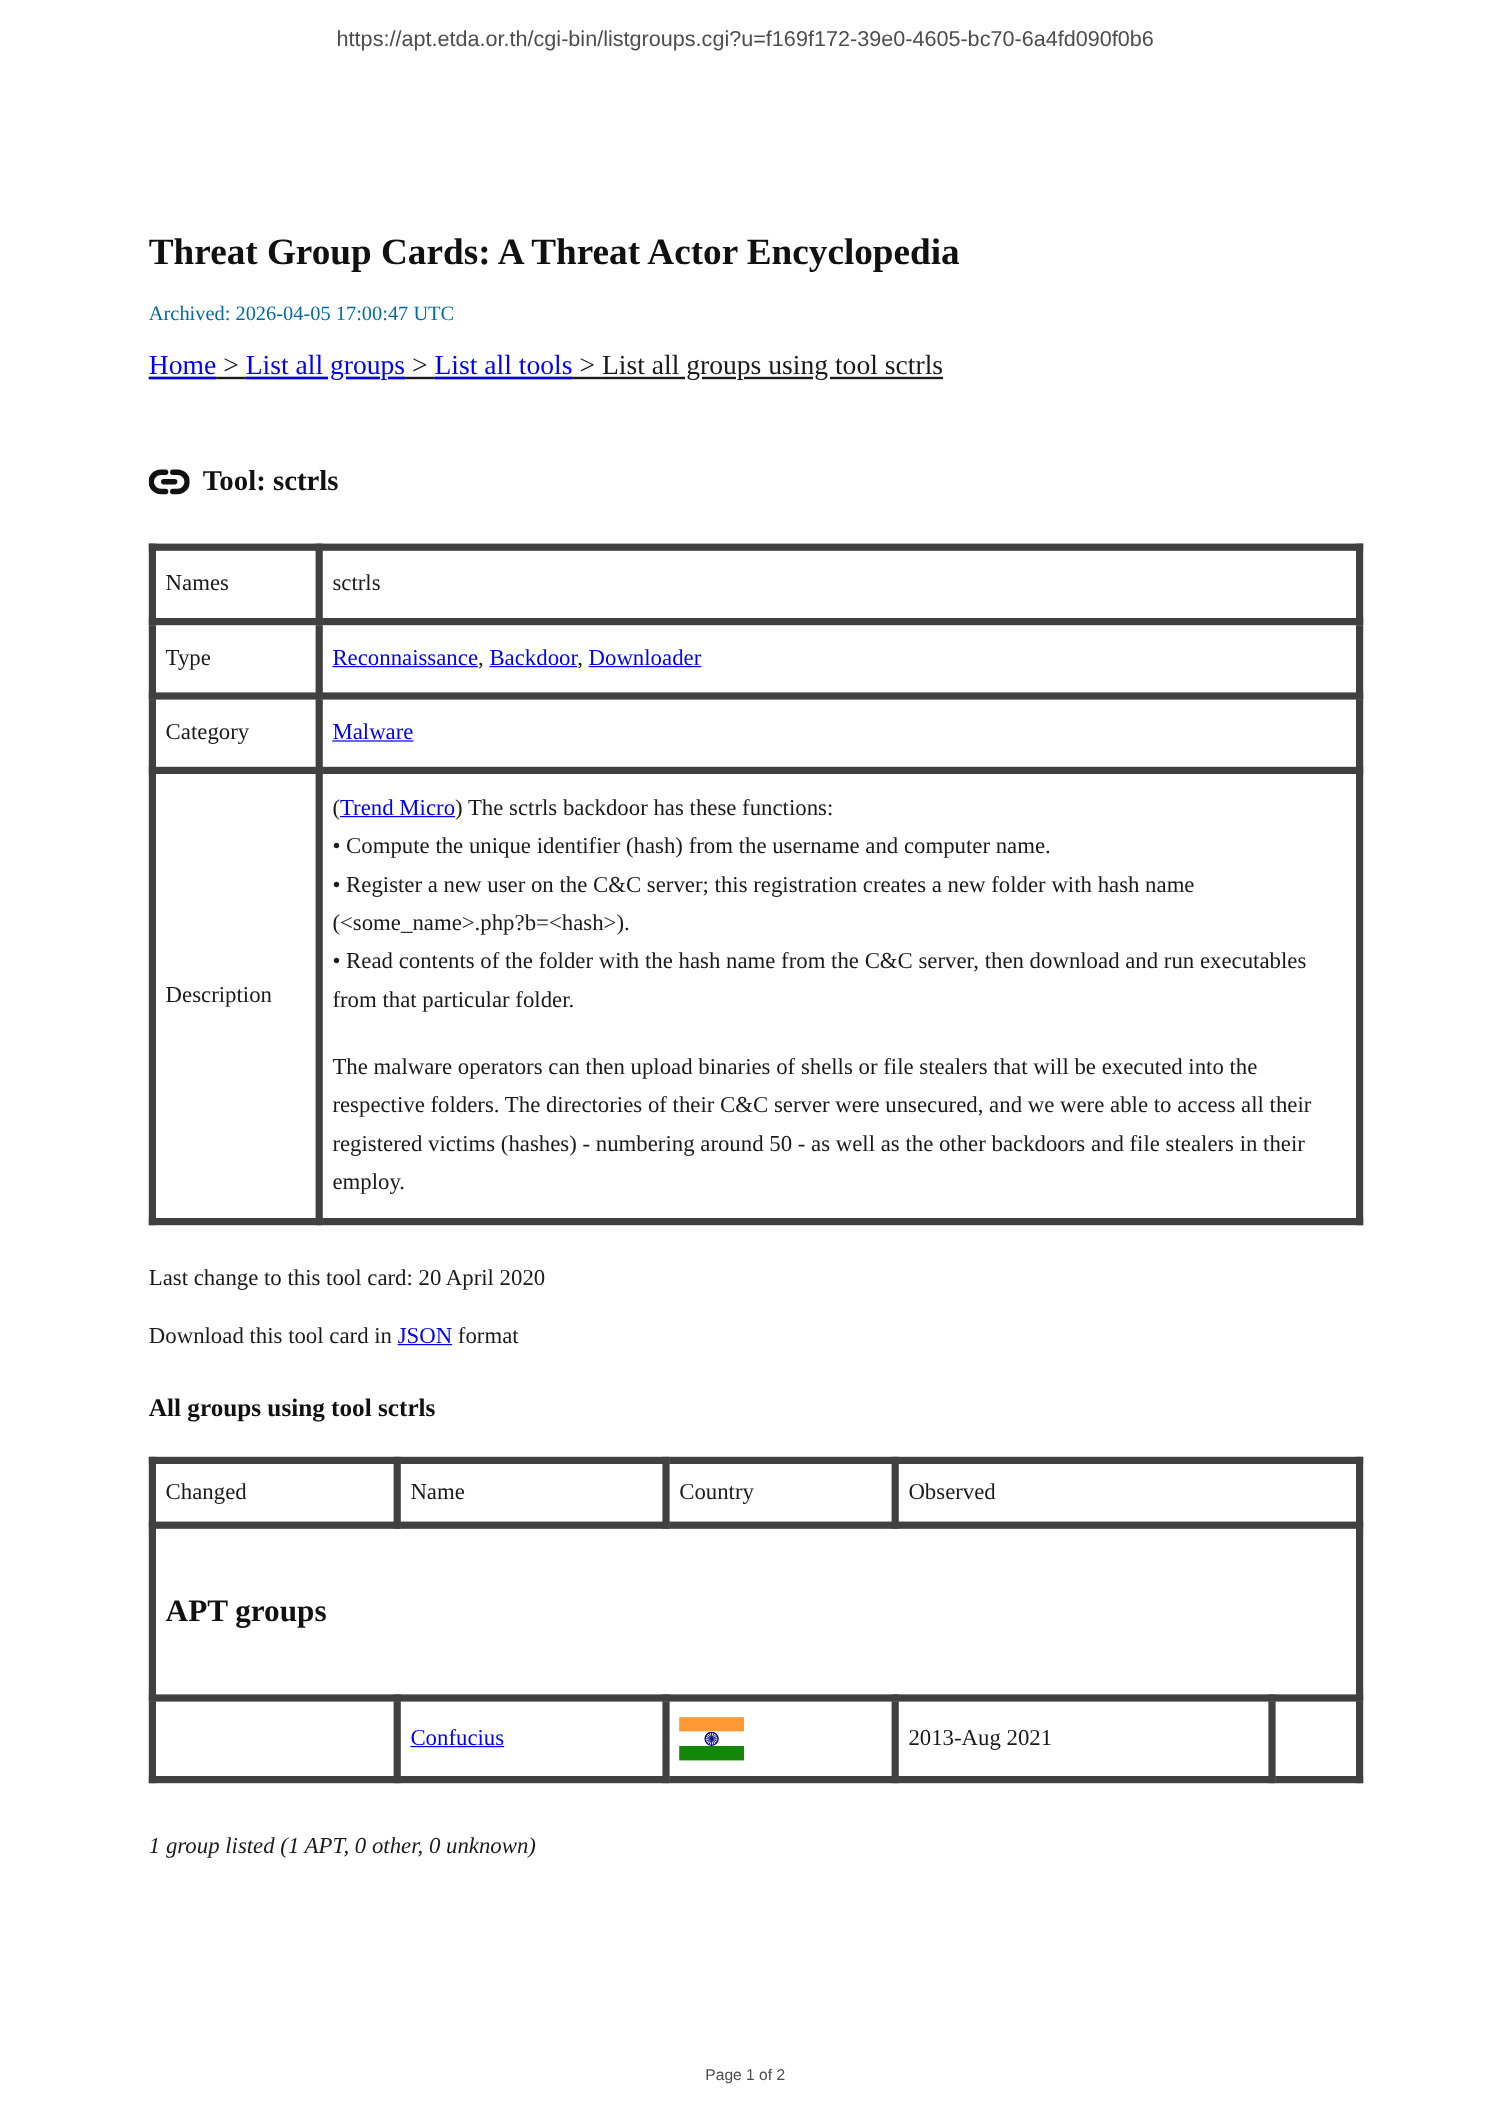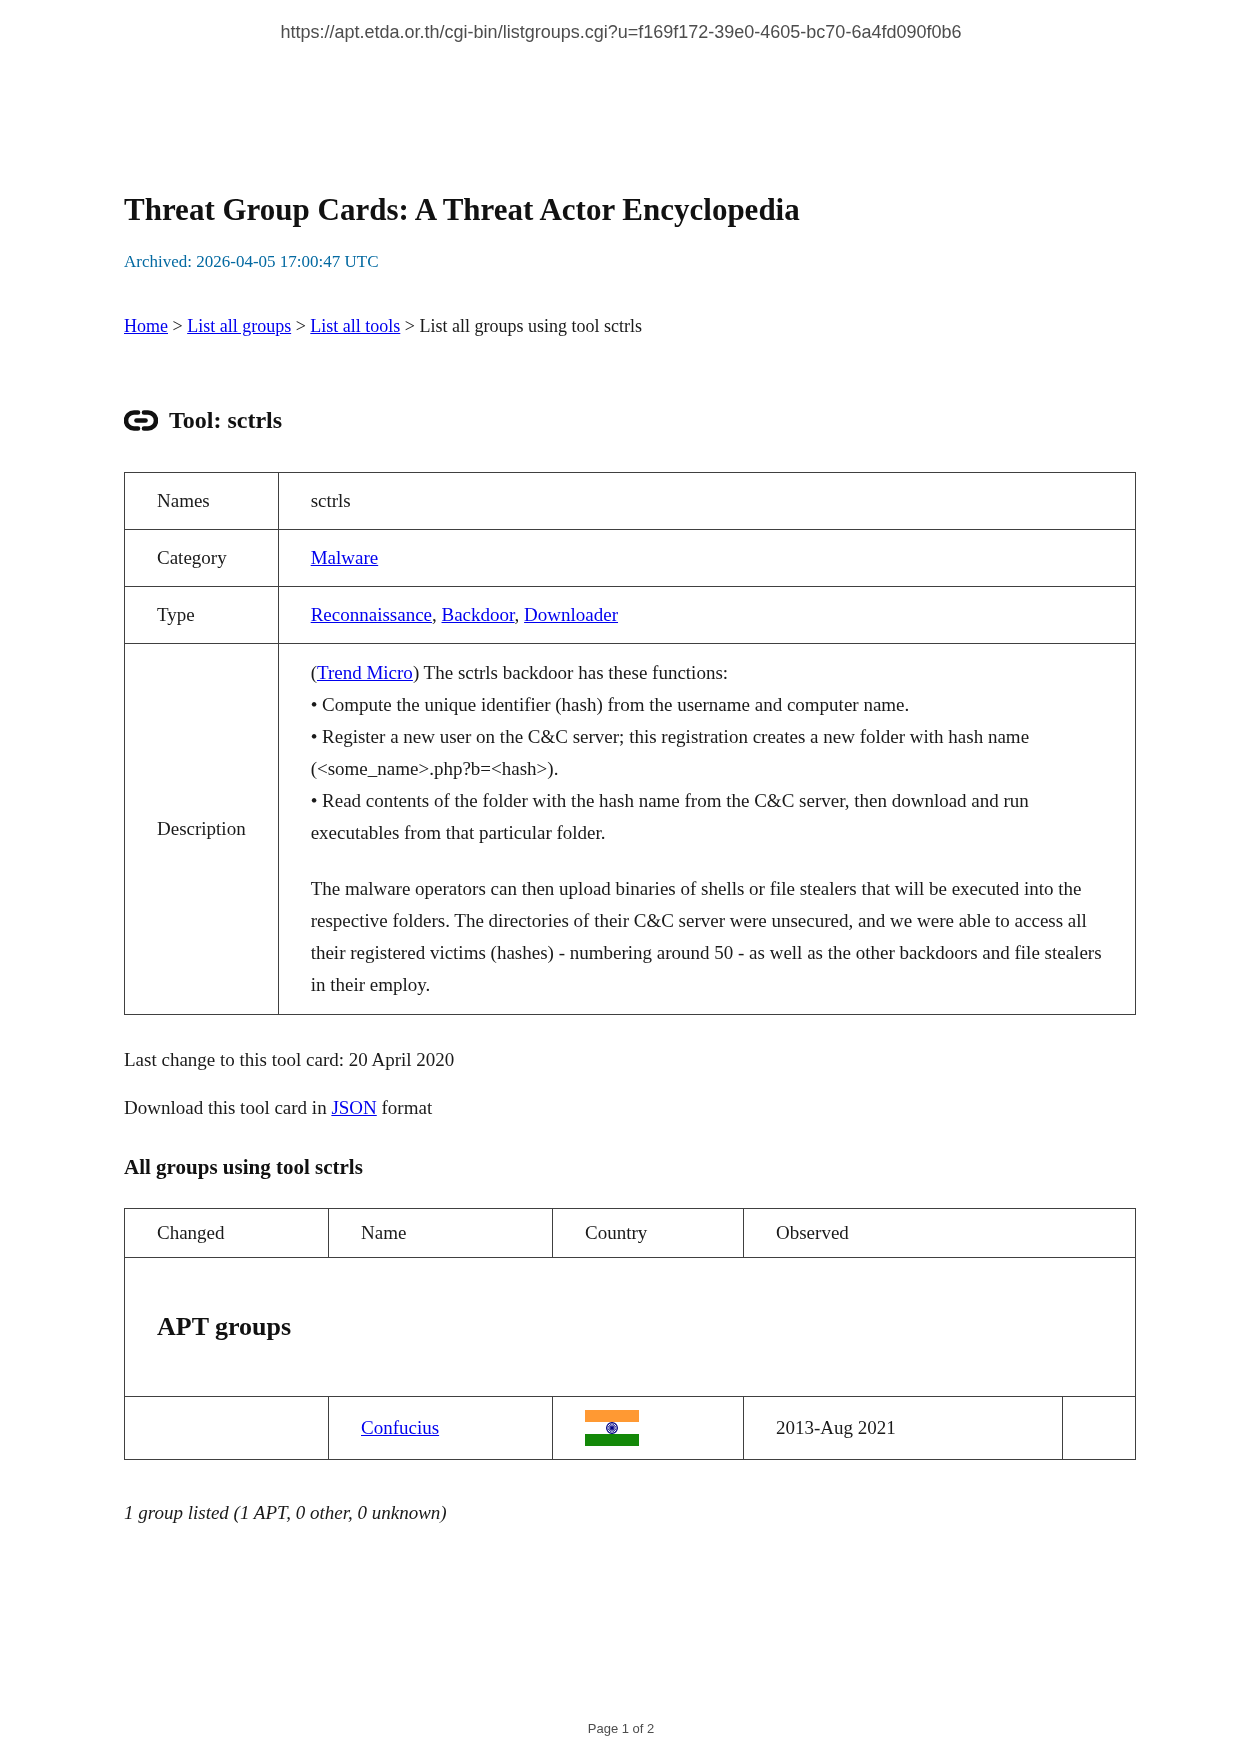--- a/index.html
+++ b/index.html
@@ -17,30 +17,30 @@
   .print-footer{
     position:absolute;bottom:20px;left:0;width:100%;text-align:center;
     font-family:"Liberation Sans","DejaVu Sans",sans-serif;
     font-size:13px;color:#4d4d4d;
   }
   .content{position:absolute;left:124px;top:0;width:1012px;}
   h1.page-title{
     margin:192px 0 0 0;font-size:31px;line-height:1.15;font-weight:bold;color:#111;
   }
   .archived{margin-top:24px;font-size:17px;color:#0369a1;}
-  .breadcrumb{margin-top:44px;font-size:18px;}
+  .breadcrumb{margin-top:20px;font-size:23px;text-decoration:underline;}
   .breadcrumb .sep{color:#1a1a1a;}
   .tool-heading{
     margin-top:70px;font-size:24px;font-weight:bold;color:#111;
     display:flex;align-items:flex-end;gap:11px;
   }
   .tool-heading .icon{display:inline-flex;flex:0 0 auto;}
   table{border-collapse:collapse;width:100%;font-size:19px;color:#1a1a1a;}
   table.tool-table{margin-top:38px;}
-  td,th{border:1px solid #404040;padding:13px 32px;vertical-align:middle;text-align:left;}
+  td,th{border:6px solid #404040;padding:13px 8px;vertical-align:middle;text-align:left;}
   th{font-weight:normal;}
   .tool-table td.val{line-height:30px;}
   .desc p{margin:0;line-height:32px;}
   .desc p + p{margin-top:24px;}
   .info-cell{line-height:32px;word-break:break-word;}
   .after-table{margin-top:34px;font-size:19px;}
   .download-line{margin-top:26px;font-size:19px;}
   h2.groups-heading{margin:36px 0 0 0;font-size:21px;font-weight:bold;color:#111;}
   table.groups-table{margin-top:28px;}
   .groups-table td.group-banner{height:112px;font-size:26px;font-weight:bold;color:#111;}
@@ -86,28 +86,28 @@
     <colgroup>
         <col style="width:139px">
         <col>
       </colgroup>
     <tbody>
         <tr>
       <td>Names</td>
       <td class="val">sctrls</td>
     </tr>
     <tr>
-      <td>Category</td>
-      <td class="val"><a href="#">Malware</a></td>
-    </tr>
-    <tr>
       <td>Type</td>
       <td class="val">
         <a href="#">Reconnaissance</a><span>, </span><a href="#">Backdoor</a><span>, </span><a href="#">Downloader</a>
       </td>
+    </tr>
+    <tr>
+      <td>Category</td>
+      <td class="val"><a href="#">Malware</a></td>
     </tr>
     <tr>
       <td>Description</td>
       <td class="val desc">
         <p><span>(</span><a href="#">Trend Micro</a><span>) The sctrls backdoor has these functions:</span></p>
         <p class="bullets" style="margin-top:0;">
           <span style="display:block">• Compute the unique identifier (hash) from the username and computer name.</span>
           <span style="display:block">• Register a new user on the C&amp;C server; this registration creates a new folder with hash name (&lt;some_name&gt;.php?b=&lt;hash&gt;).</span>
           <span style="display:block">• Read contents of the folder with the hash name from the C&amp;C server, then download and run executables from that particular folder.</span>
         </p>

